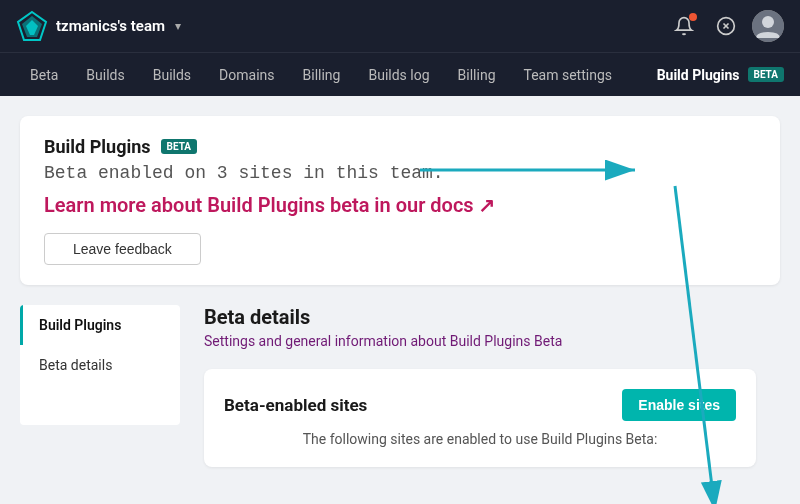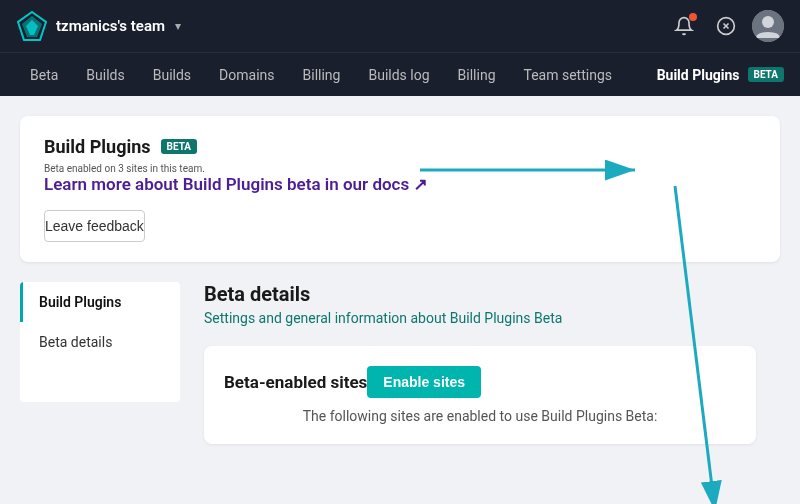--- a/index.html
+++ b/index.html
@@ -151,38 +151,39 @@
       font-size: 18px;
       font-weight: 700;
       color: #1a1a1a;
       display: flex;
       align-items: center;
       gap: 10px;
       margin-bottom: 6px;
     }
 
     .info-card-subtitle {
-      font-size: 10px;
+      font-size: 18px;
       color: #555;
-      margin-bottom: 0;
+      margin-bottom: 10px;
+      font-family: Liberation Mono, monospace;
     }
 
     .info-card-link {
-      color: #4c1d95;
-      font-size: 17px;
+      color: #be185d;
+      font-size: 20px;
       font-weight: 600;
       text-decoration: none;
       display: inline-block;
       margin-bottom: 16px;
     }
 
     .feedback-btn {
       border: 1px solid #ccc;
       background: #fff;
-      padding: 7px 0;
+      padding: 7px 28px;
       border-radius: 4px;
       font-size: 14px;
       color: #333;
       cursor: pointer;
       font-weight: 500;
     }
 
     
     .content-section {
       display: flex;
@@ -219,34 +220,35 @@
 
     .panel-title {
       font-size: 20px;
       font-weight: 700;
       color: #1a1a1a;
       margin-bottom: 4px;
     }
 
     .panel-subtitle {
       font-size: 14px;
-      color: #0f766e;
+      color: #701a75;
       margin-bottom: 20px;
     }
 
     .section-card {
       background: #fff;
       border-radius: 8px;
       padding: 20px 20px;
       box-shadow: 0 1px 3px rgba(0,0,0,0.07);
     }
 
     .section-card-header {
       display: flex;
       align-items: center;
+      justify-content: space-between;
       margin-bottom: 10px;
     }
 
     .section-card-title {
       font-size: 17px;
       font-weight: 700;
       color: #1a1a1a;
     }
 
     .enable-sites-btn {

